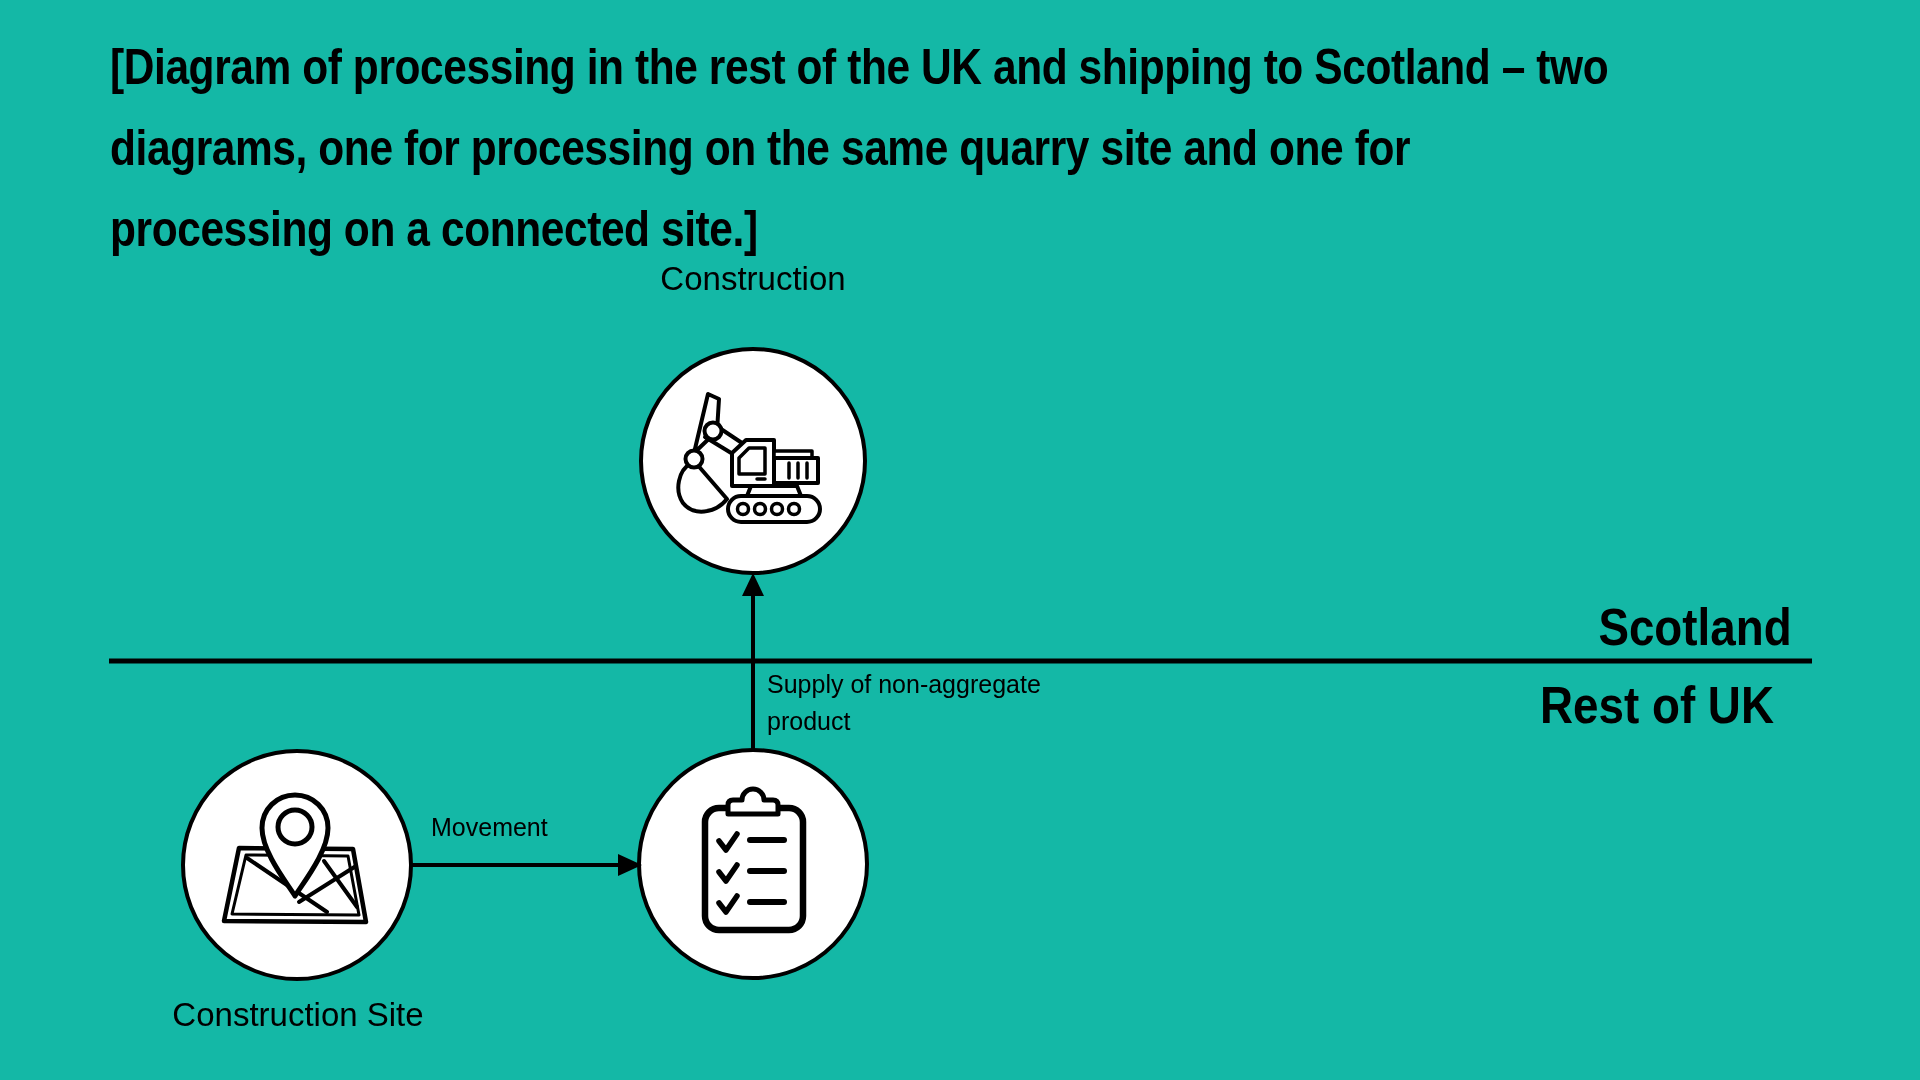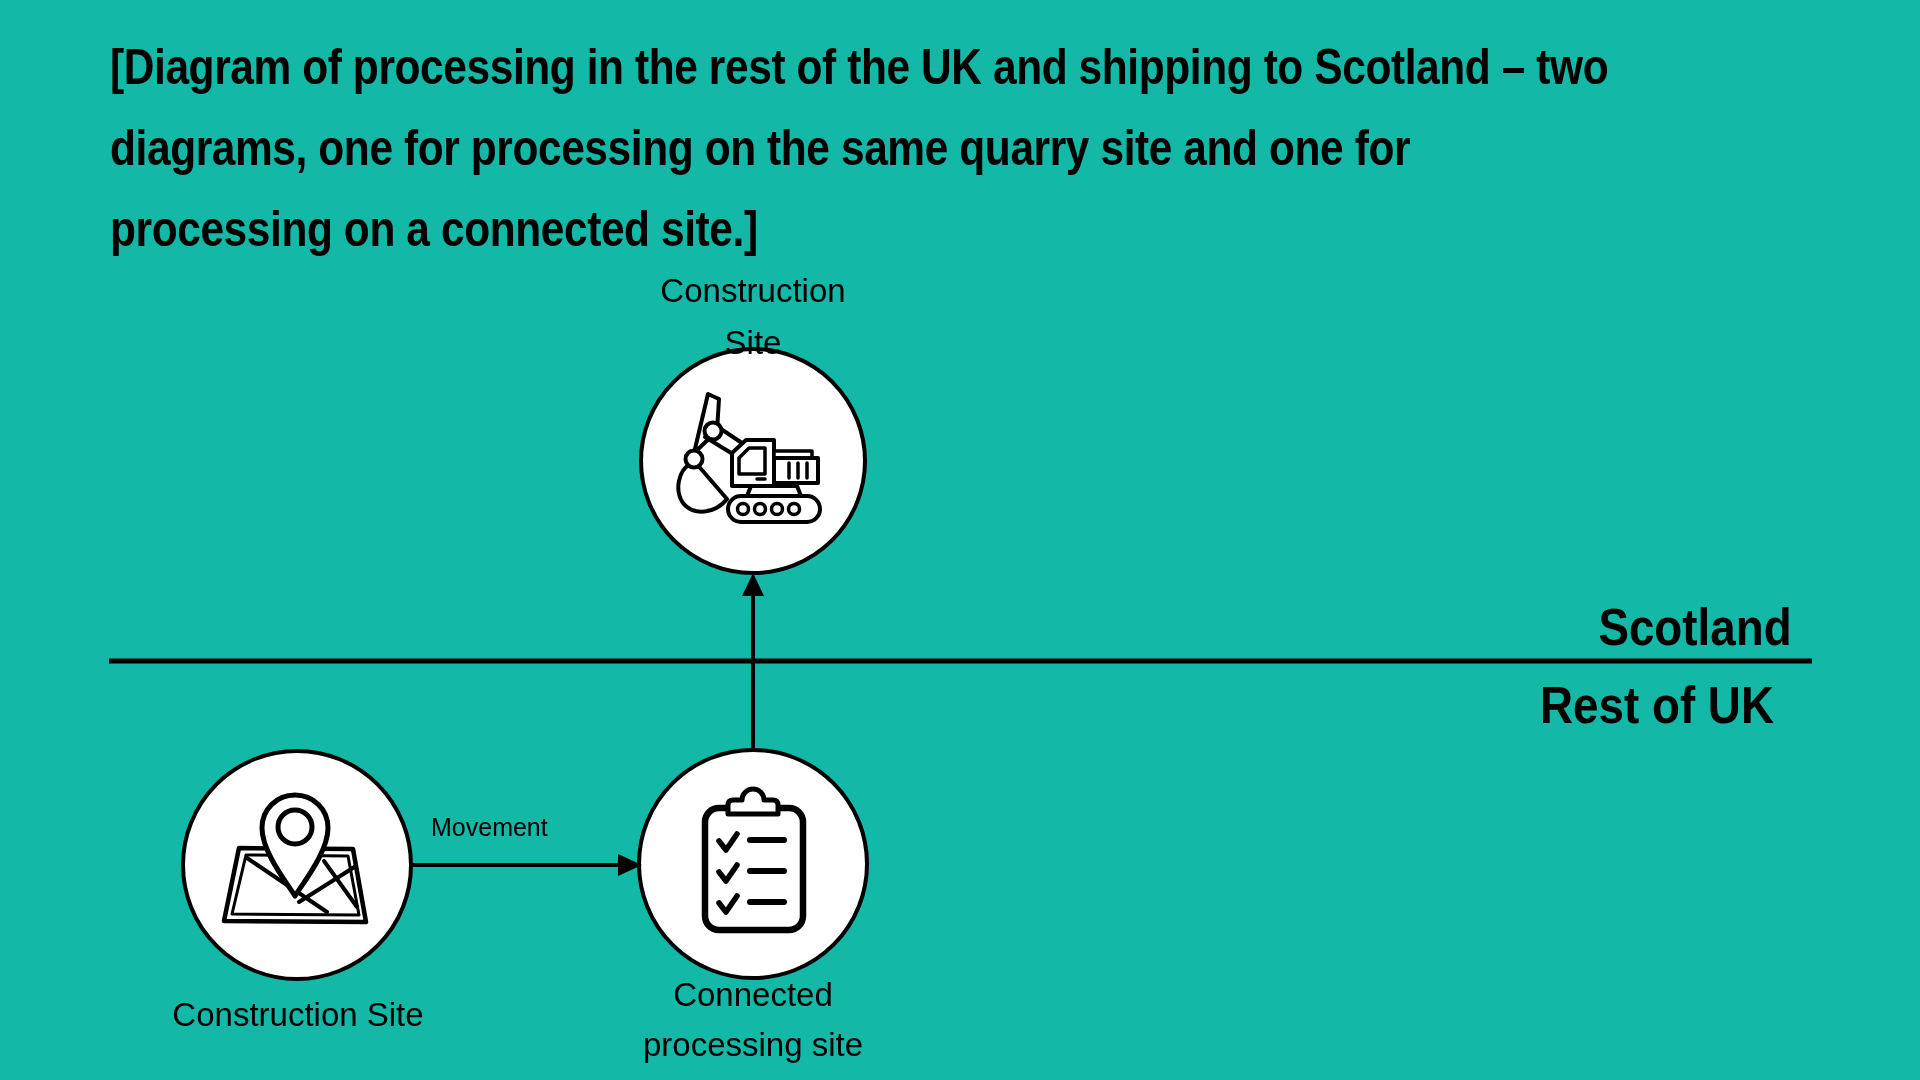--- a/index.html
+++ b/index.html
@@ -8,21 +8,21 @@
     font-family:"Liberation Sans",sans-serif;color:#000;overflow:hidden;padding-left:48px;
   }
   .overlay{position:absolute;left:0;top:0;width:1920px;height:1080px;}
   .abs{position:absolute;}
   .title{
     left:110px;top:27px;font-size:50px;font-weight:bold;line-height:81px;
     transform:scaleX(0.85);transform-origin:0 0;letter-spacing:-0.5px;
   }
   .title .tline{white-space:nowrap;}
   .node-label{font-size:33px;line-height:52px;text-align:center;white-space:nowrap;}
-  .construction-label{left:553px;top:265px;width:400px;}
+  .construction-label{left:553px;top:253px;width:400px;}
   .originating-label{left:98px;top:998px;width:400px;line-height:33px;}
   .processing-label{left:553px;top:970px;width:400px;line-height:50px;}
   .region-label{
     font-size:52px;font-weight:bold;line-height:52px;text-align:center;width:300px;
     transform:scaleX(0.88);white-space:nowrap;
   }
   .scotland-label{left:1545px;top:601px;}
   .restofuk-label{left:1507px;top:679px;}
   .edge-label{font-size:25px;line-height:37px;white-space:nowrap;}
   .supply-label{left:767px;top:666px;}
@@ -96,28 +96,27 @@
   </svg>
 
   <div class="abs title">
     <div class="tline">[Diagram of processing in the rest of the UK and shipping to Scotland – two</div>
     <div class="tline">diagrams, one for processing on the same quarry site and one for</div>
     <div class="tline">processing on a connected site.]</div>
   </div>
 
   <div class="abs node-label construction-label">
     <div>Construction</div>
-    <div>Site</div>
   </div>
 
   <div class="abs node-label originating-label">Construction Site</div>
 
-  <div class="abs node-label processing-label">
-    <div>Connected</div>
-    <div>processing site</div>
-  </div>
 
   <div class="abs region-label scotland-label">Scotland</div>
   <div class="abs region-label restofuk-label">Rest of UK</div>
 
+  <div class="abs edge-label supply-label">
+    <div>Supply of non-aggregate</div>
+    <div>product</div>
+  </div>
   <div class="abs edge-label movement-label">Movement</div>
 
 </div>
 
 </body></html>

